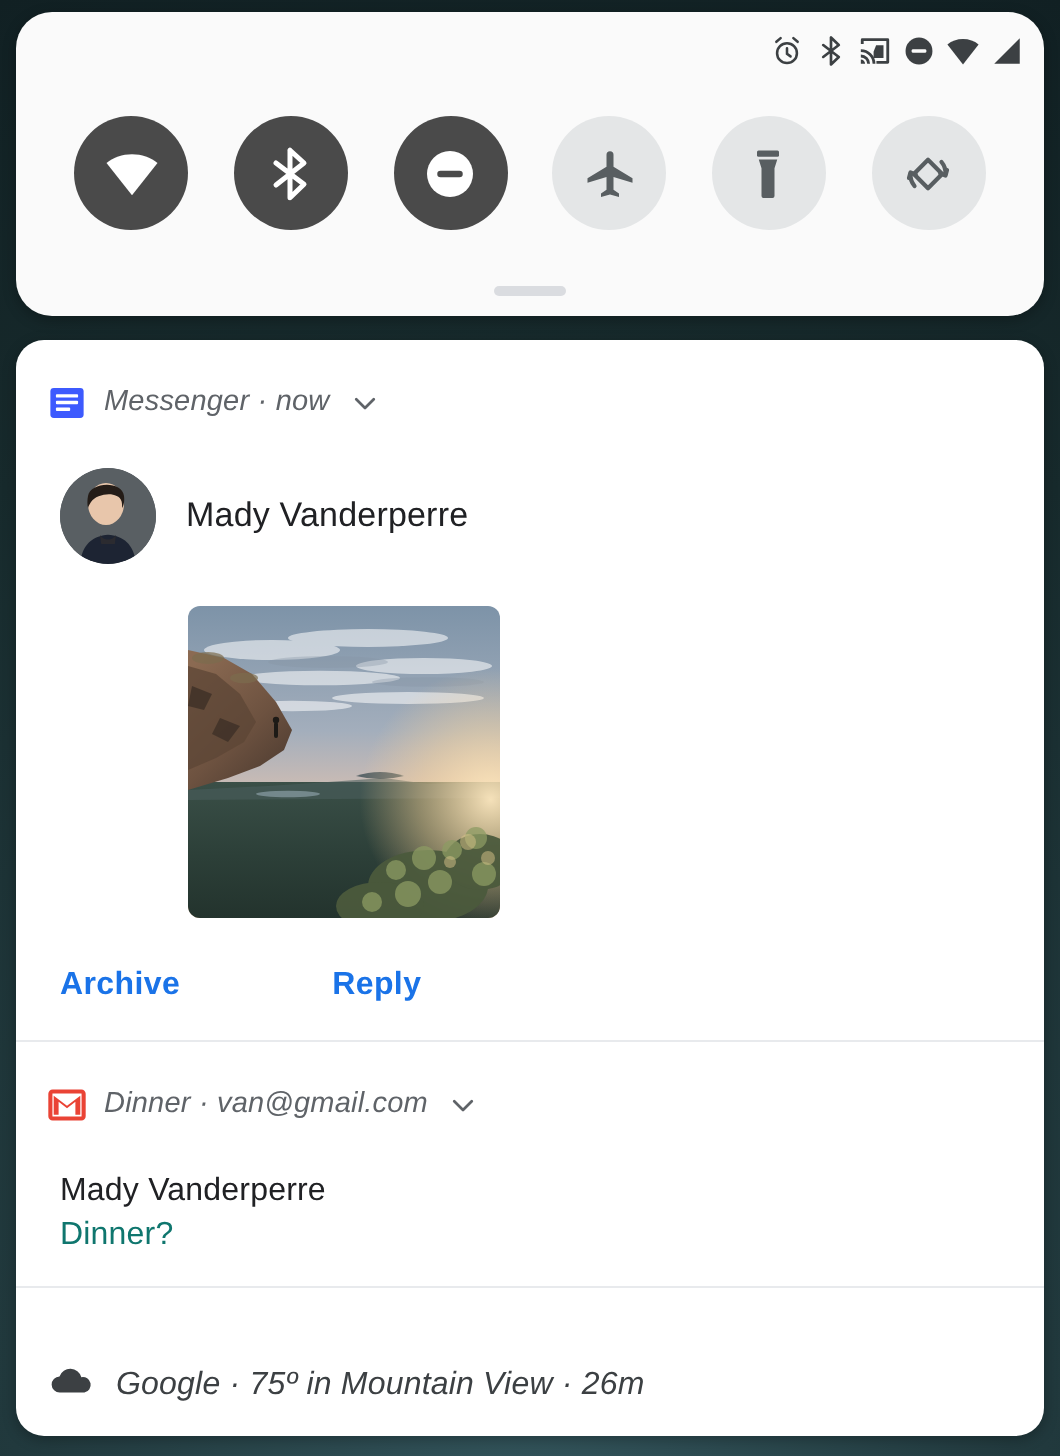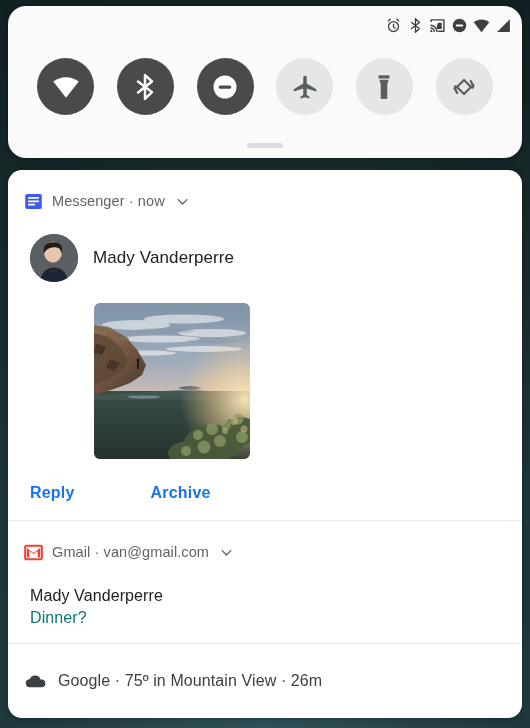--- a/index.html
+++ b/index.html
@@ -105,20 +105,21 @@
     box-sizing: border-box;
   }
   .notif + .notif { border-top: 1px solid #e8eaed; }
 
   .notif-header {
     display: flex;
     align-items: center;
     gap: 9px;
     height: 38px;
     padding-top: 12px;
+    font-style: italic;
   }
   .app-icon {
     width: 19px;
     height: 19px;
     flex: none;
     display: block;
   }
   .app-icon svg { width: 19px; height: 19px; display: block; }
   .notif-header-text {
     font-size: 14.5px;
@@ -196,21 +197,21 @@
   }
   .notif-body {
     font-size: 16px;
     color: #0f766e;
     padding: 4px 0 0 6px;
     letter-spacing: 0.1px;
   }
 
   
   #notif-google { padding-bottom: 16px; }
-  #notif-google .notif-header { height: 42px; padding-top: 16px; gap: 11px; }
+  #notif-google .notif-header { height: 42px; padding-top: 16px; gap: 11px; align-items: flex-end; }
   #notif-google .app-icon, #notif-google .app-icon svg { width: 23px; height: 23px; }
   #notif-google .notif-header-text { font-size: 16px; color: #3c4043; }
 </style>
 </head>
 <body>
 
 <div id="screen">
 
   <div id="wallpaper"></div>
 
@@ -422,34 +423,34 @@
           </g>
           <g fill="#d8c48a" opacity="0.5">
             <circle cx="140" cy="118" r="4"></circle>
             <circle cx="150" cy="126" r="3.5"></circle>
             <circle cx="131" cy="128" r="3"></circle>
           </g>
         </svg>
       </div>
 
       <div class="notif-actions">
+        <button class="notif-action">Archive</button>
         <button class="notif-action">Reply</button>
-        <button class="notif-action">Archive</button>
       </div>
     </div>
 
     <div class="notif" id="notif-gmail">
       <div class="notif-header">
         <span class="app-icon">
           <svg viewBox="0 0 24 24">
             <rect x="1.5" y="3.5" width="21" height="17" rx="1.4" fill="#ffffff" stroke="#ea4335" stroke-width="2.6"></rect>
             <path d="M3.6 6.2v12h3.1V10l5.3 4 5.3-4v8.2h3.1V6.2l-8.4 6.3z" fill="#ea4335"></path>
           </svg>
         </span>
-        <span class="notif-header-text">Gmail · van@gmail.com</span>
+        <span class="notif-header-text">Dinner · van@gmail.com</span>
         <span class="chevron">
           <svg viewBox="0 0 24 24" fill="none" stroke="currentColor" stroke-width="2.2" stroke-linecap="round" stroke-linejoin="round">
             <path d="M5 9l7 7 7-7"></path>
           </svg>
         </span>
       </div>
       <div class="notif-title">Mady Vanderperre</div>
       <div class="notif-body">Dinner?</div>
     </div>
 

